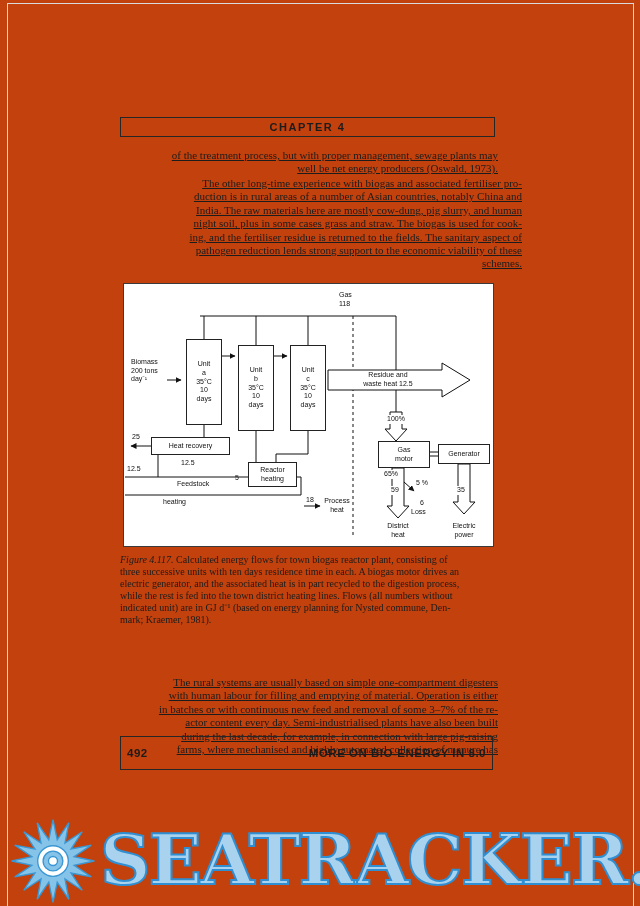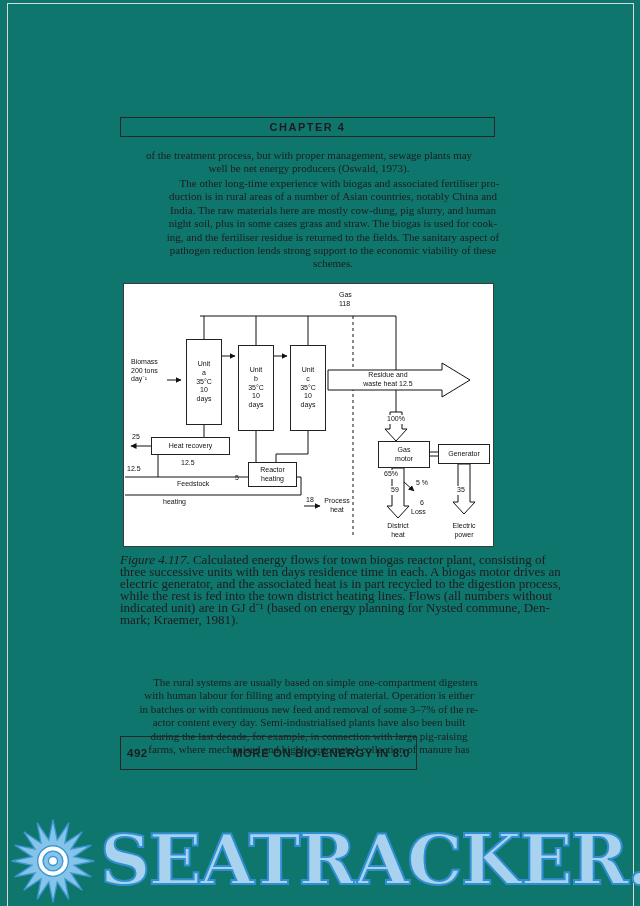--- a/index.html
+++ b/index.html
@@ -1,46 +1,46 @@
 <!DOCTYPE html>
 <html><head>
 <meta charset="utf-8">
 <style>
   html,body { margin:0; padding:0; background:#ffffff; }
-  .page { position:relative; width:640px; height:906px; background:#0f766e; overflow:hidden;
+  .page { position:relative; width:640px; height:906px; background:#c2410c; overflow:hidden;
           font-family:"Liberation Serif", serif; color:#1c1c1c; }
   .scan-border { position:absolute; left:7px; top:3px; right:6px; bottom:-1px;
                  border:1px solid #d9d9d9; pointer-events:none; }
 
   .chapter-box { position:absolute; left:120px; top:117px; width:373px; height:18px;
                  border:1px solid #262626; display:flex; align-items:center; justify-content:center;
                  font-family:"Liberation Sans", sans-serif; font-weight:bold; font-size:11px;
                  letter-spacing:1.5px; }
 
   .body-text { position:absolute; left:120px; width:378px; font-size:11px; line-height:13.4px;
-               white-space:pre; text-align:center; }
+               white-space:pre; text-align:right;text-decoration:underline; }
   .p1 { top:149px; }
   .p2 { top:177px; text-indent:13px;margin-left:24px; }
   .p3 { top:676px; text-indent:13px; }
 
-  .caption { position:absolute; left:120px; top:554px; width:380px; font-size:13px;
+  .caption { position:absolute; left:120px; top:554px; width:380px; font-size:10px;
              line-height:12.1px; white-space:pre; }
   .caption i { font-style:italic; }
 
   .figure-box { position:absolute; left:123px; top:283px; width:369px; height:262px;
                 border:1px solid #3a3a3a; background:#fff; font-family:"Liberation Sans", sans-serif; }
   .figure-box svg.diagram { position:absolute; left:0; top:0; }
   .dlbl { position:absolute; font-size:7px; line-height:8.7px; white-space:pre; color:#111; }
   .dlbl.c { transform:translateX(-50%); text-align:center; }
   .dlbl.bg { background:#fff; padding:0 1px; }
   .dbox { position:absolute; border:1px solid #222; background:#fff; box-sizing:border-box;
           display:flex; align-items:center; justify-content:center; text-align:center;
           font-size:7px; line-height:8.7px; white-space:pre; color:#111; }
 
-  .footer-box { position:absolute; left:120px; top:736px; width:297px; height:18px;
+  .footer-box { position:absolute; left:120px; top:736px; width:373px; height:18px;
                 border:1px solid #262626; box-sizing:border-box; display:flex; align-items:center;
                 justify-content:space-between; padding:16px 6px;
                 font-family:"Liberation Sans", sans-serif; font-weight:bold; font-size:11.5px;
                 letter-spacing:0.5px; }
 
   .watermark { position:absolute; left:0; top:814px; width:640px; height:92px; }
   .sun { position:absolute; left:8px; top:2px; width:90px; height:90px; }
   .wm-text { position:absolute; left:100px; top:4px; width:540px;
              font-family:"DejaVu Serif", serif; font-weight:bold; font-size:70px; line-height:84px;
              letter-spacing:-2px; white-space:nowrap; color:#a9d2ee;

